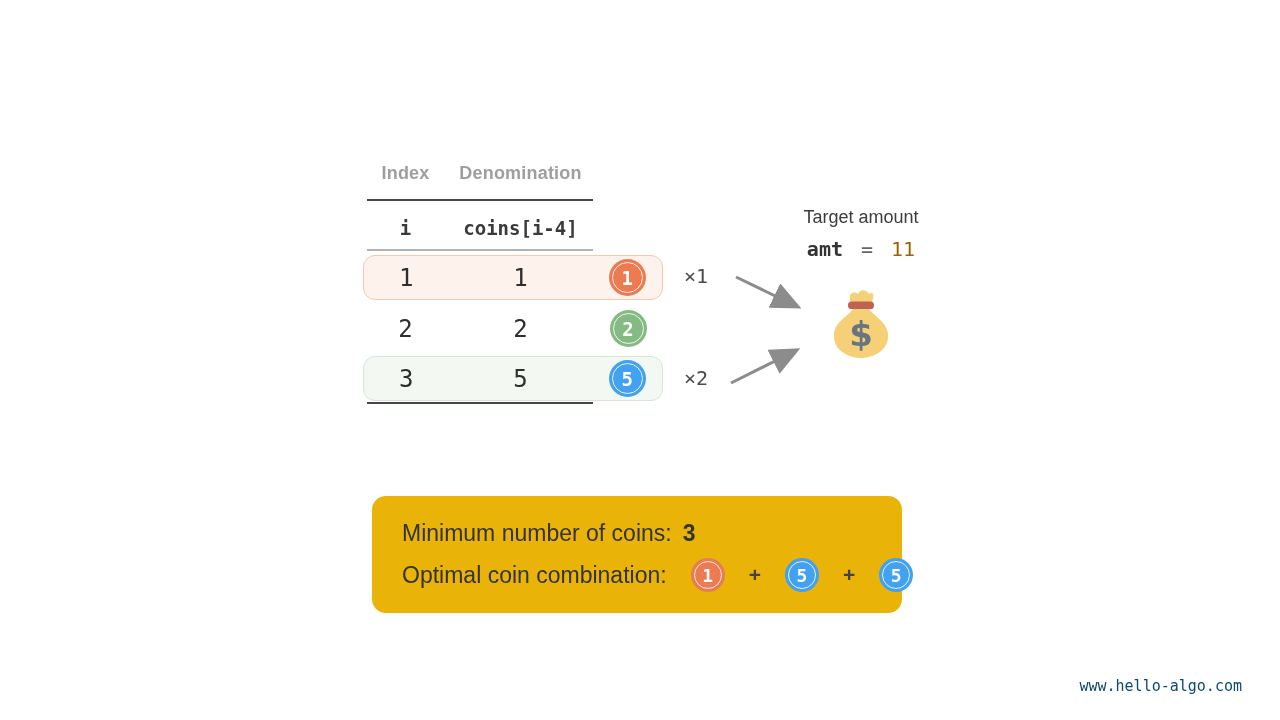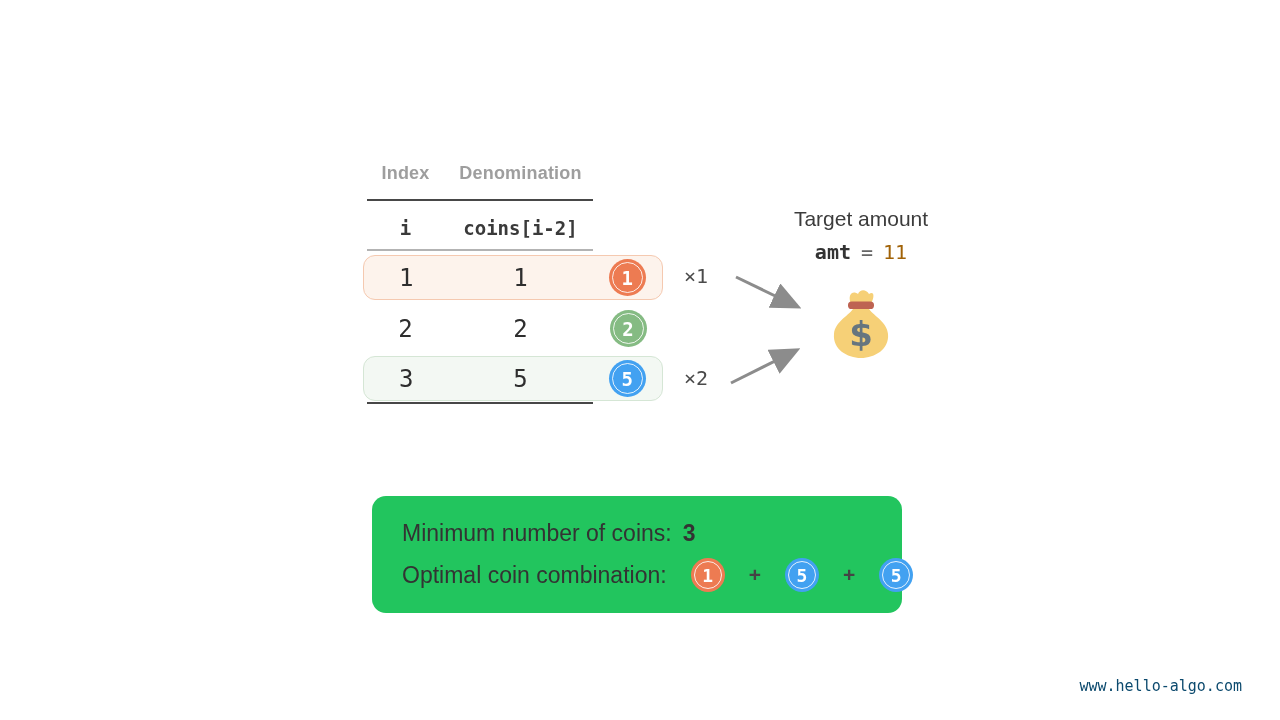--- a/index.html
+++ b/index.html
@@ -25,29 +25,29 @@
         color:#fff;font-family:"DejaVu Sans Mono",monospace;font-weight:bold;flex:none;}
   .coin::after{content:"";position:absolute;inset:3px;border:1.5px solid rgba(255,255,255,.85);border-radius:50%;}
   .coin.c37{width:37px;height:37px;font-size:19px;}
   .coin.c34{width:34px;height:34px;font-size:18px;}
   .coin.orange{background:#ED7B52;}
   .coin.green{background:#85BB83;}
   .coin.blue{background:#42A1F1;}
   
   .mult{position:absolute;font-family:"DejaVu Sans Mono",monospace;font-size:20px;color:#4A4A4A;}
   .target{position:absolute;left:761px;top:207px;width:200px;text-align:center;color:#3C3C3C;}
-  .target-label{font-size:21px;}
-  .amt-line{margin-top:9px;font-size:20px;display:flex;justify-content:center;align-items:baseline;gap:10px;}
+  .target-label{font-size:18px;}
+  .amt-line{margin-top:9px;font-size:20px;display:flex;justify-content:center;align-items:baseline;gap:18px;}
   .amt-var{font-family:"DejaVu Sans Mono",monospace;font-weight:bold;color:#333;}
   .amt-eq{font-family:"DejaVu Sans Mono",monospace;color:#666;}
   .amt-val{font-family:"DejaVu Sans Mono",monospace;color:#a16207;}
   .arrows{position:absolute;left:0;top:0;pointer-events:none;}
   .moneybag{position:absolute;left:826px;top:287px;}
   
-  .resultbox{position:absolute;left:372px;top:496px;width:530px;height:117px;background:#22c55e;border-radius:14px;}
+  .resultbox{position:absolute;left:372px;top:496px;width:530px;height:117px;background:#eab308;border-radius:14px;}
   .rline{position:absolute;left:30px;display:flex;align-items:center;white-space:nowrap;}
   .rline1{top:17px;height:40px;gap:11px;}
   .rline2{top:59px;height:40px;gap:24px;}
   .rlabel{font-size:23px;color:#333;}
   .rvalue{font-size:23px;font-weight:bold;color:#333;}
   .plus{font-size:21px;color:#444;font-weight:600;}
   
   .watermark{position:absolute;top:677px;right:38px;font-family:"DejaVu Sans Mono",monospace;
              font-size:15px;color:#0c4a6e;}
 </style>
@@ -66,21 +66,21 @@
     <div class="cell c3"></div>
   </div>
 
   <div class="hline dark" style="top:199px;"></div>
 
   <div class="trow" style="top:212px;height:32px;">
     <div class="cell c1">
         <span class="codehead">i</span>
       </div>
     <div class="cell c2">
-        <span class="codehead">coins[i-2]</span>
+        <span class="codehead">coins[i-4]</span>
       </div>
     <div class="cell c3"></div>
   </div>
 
   <div class="hline light" style="top:249px;"></div>
 
   <div class="trow drow hl-orange" style="top:255px;">
     <div class="cell c1">
         <span class="digit">1</span>
       </div>

